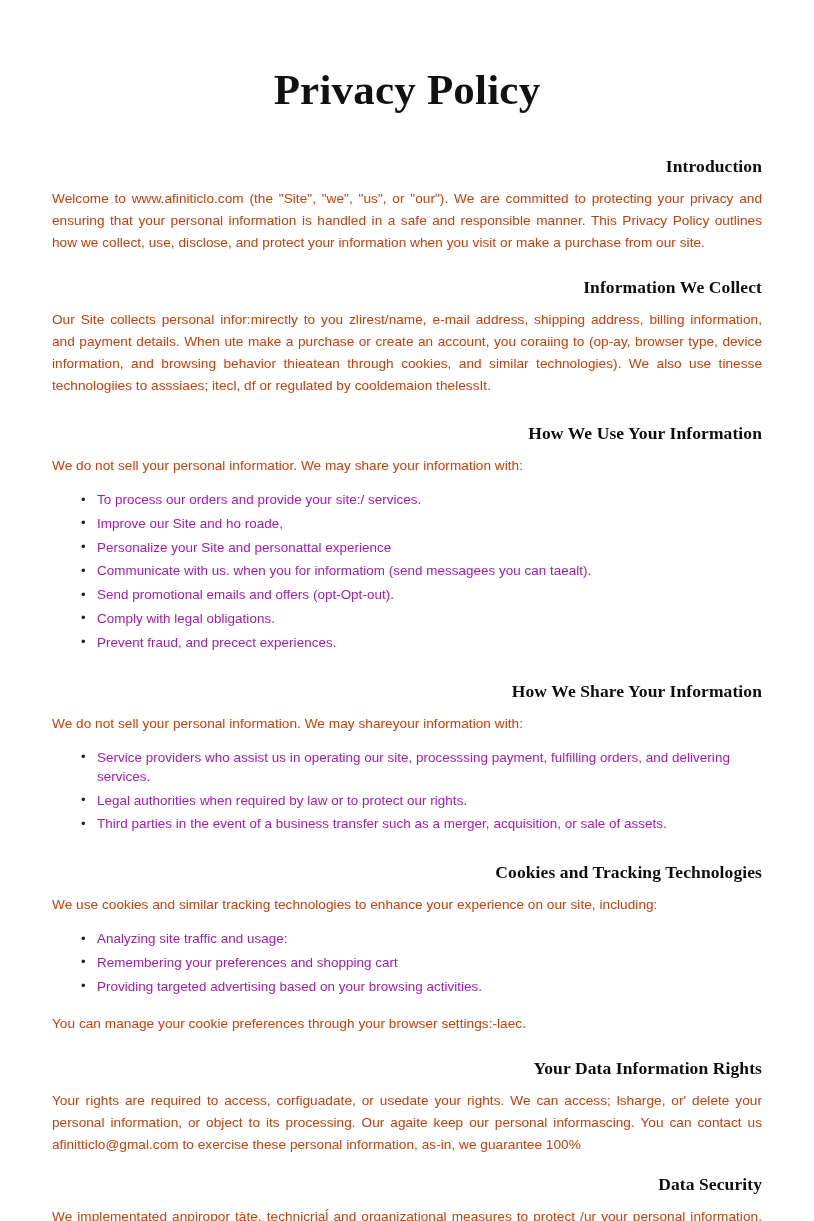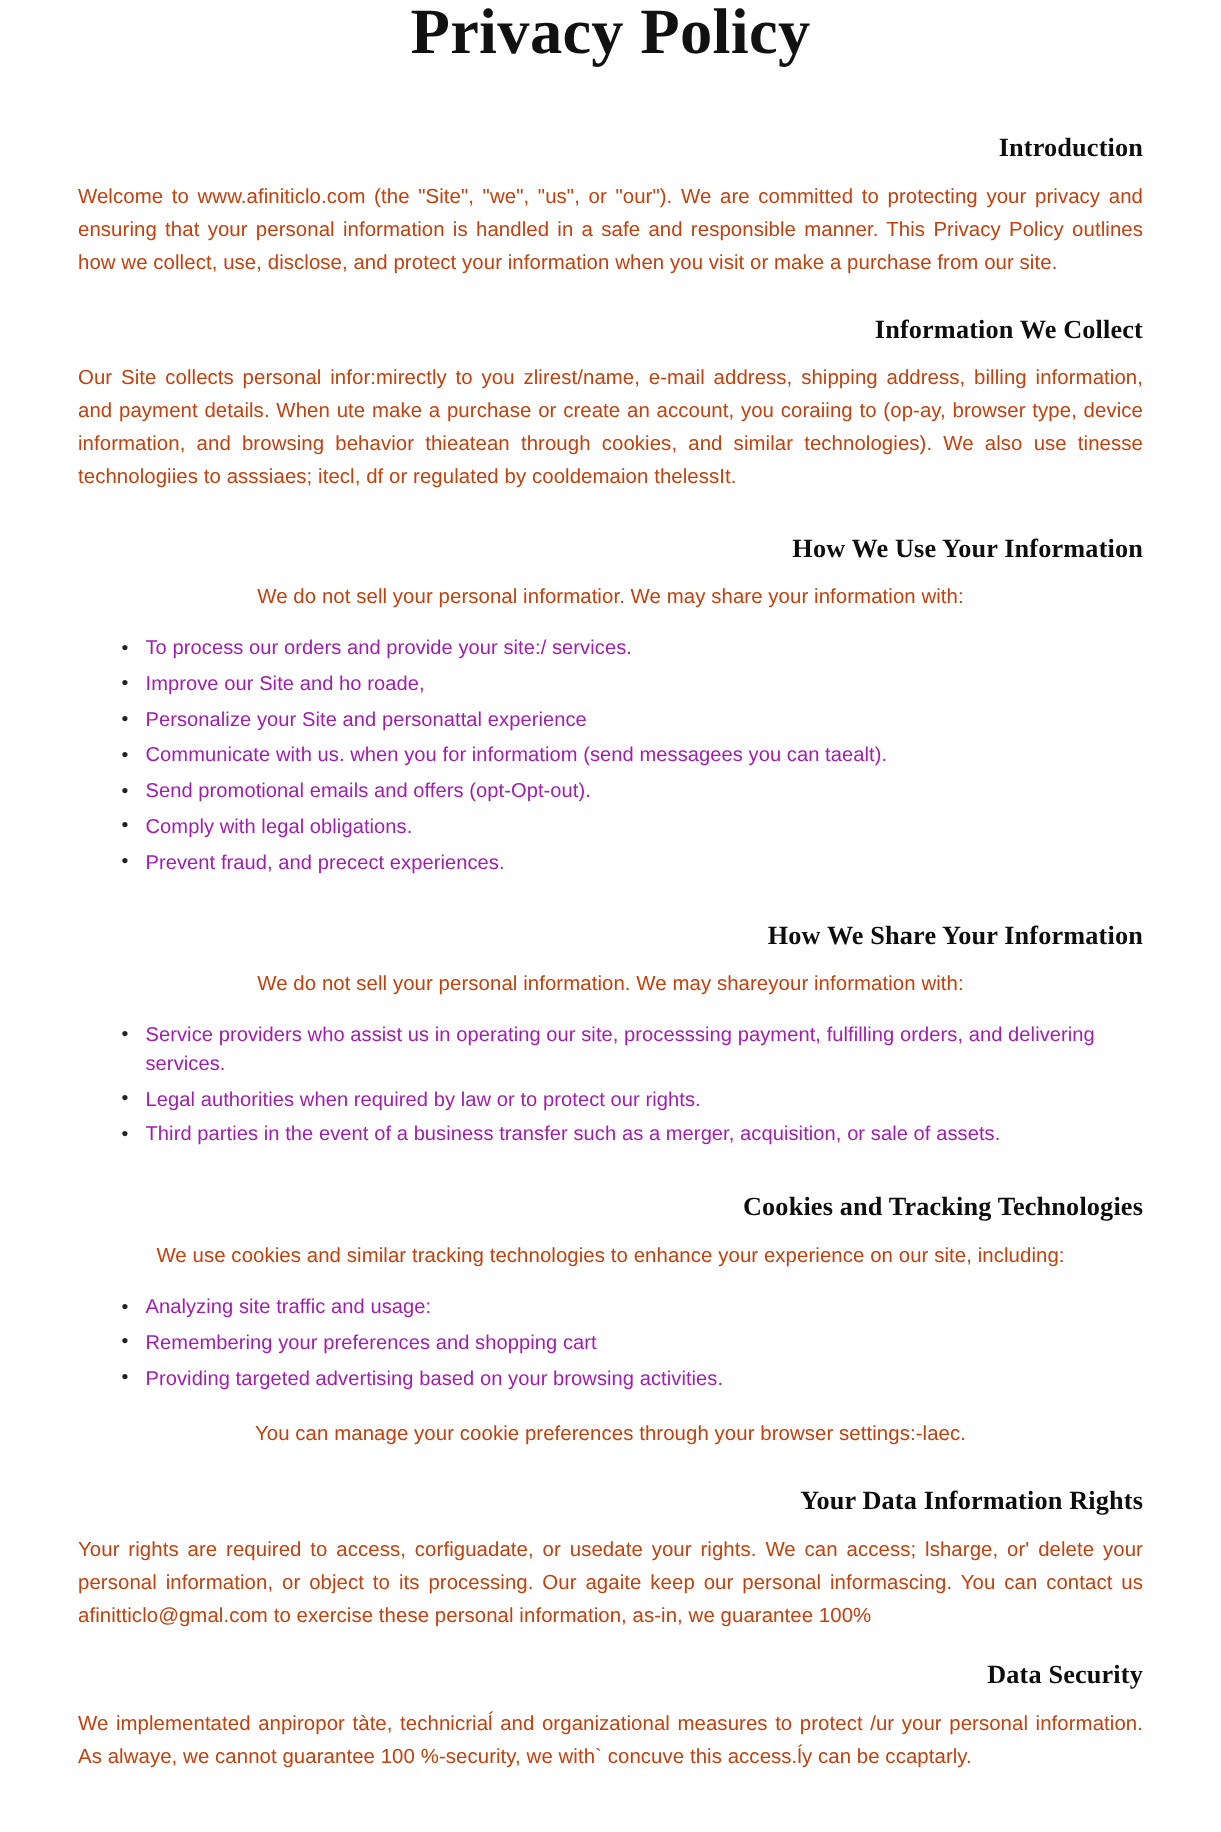--- a/index.html
+++ b/index.html
@@ -24,20 +24,21 @@
     padding: 0 52px;
   }
   .doc-title {
     font-family: "Liberation Serif", serif;
     font-weight: bold;
     font-size: 43px;
     line-height: 1;
     text-align: center;
     color: #111112;
     margin: 0;
+    padding-top: 68px;
     letter-spacing: 0.2px;
   }
   .section {
     margin: 0;
   }
   h2.section-heading {
     font-family: "Liberation Serif", serif;
     font-weight: bold;
     font-size: 17.5px;
     line-height: 1.2;
@@ -51,21 +52,21 @@
     font-family: "Liberation Sans", sans-serif;
     font-size: 13.6px;
     line-height: 22px;
     color: #c2410c;
     margin: 0;
     text-align: justify;
     text-justify: inter-word;
     letter-spacing: 0.05px;
   }
   p.body-text.no-justify {
-    text-align: center;
+    text-align: left;
   }
   ul.bullets {
     list-style: none;
     margin: 0;
     padding: 0;
   }
   ul.bullets li {
     position: relative;
     font-family: "Liberation Sans", sans-serif;
     font-size: 13.4px;

